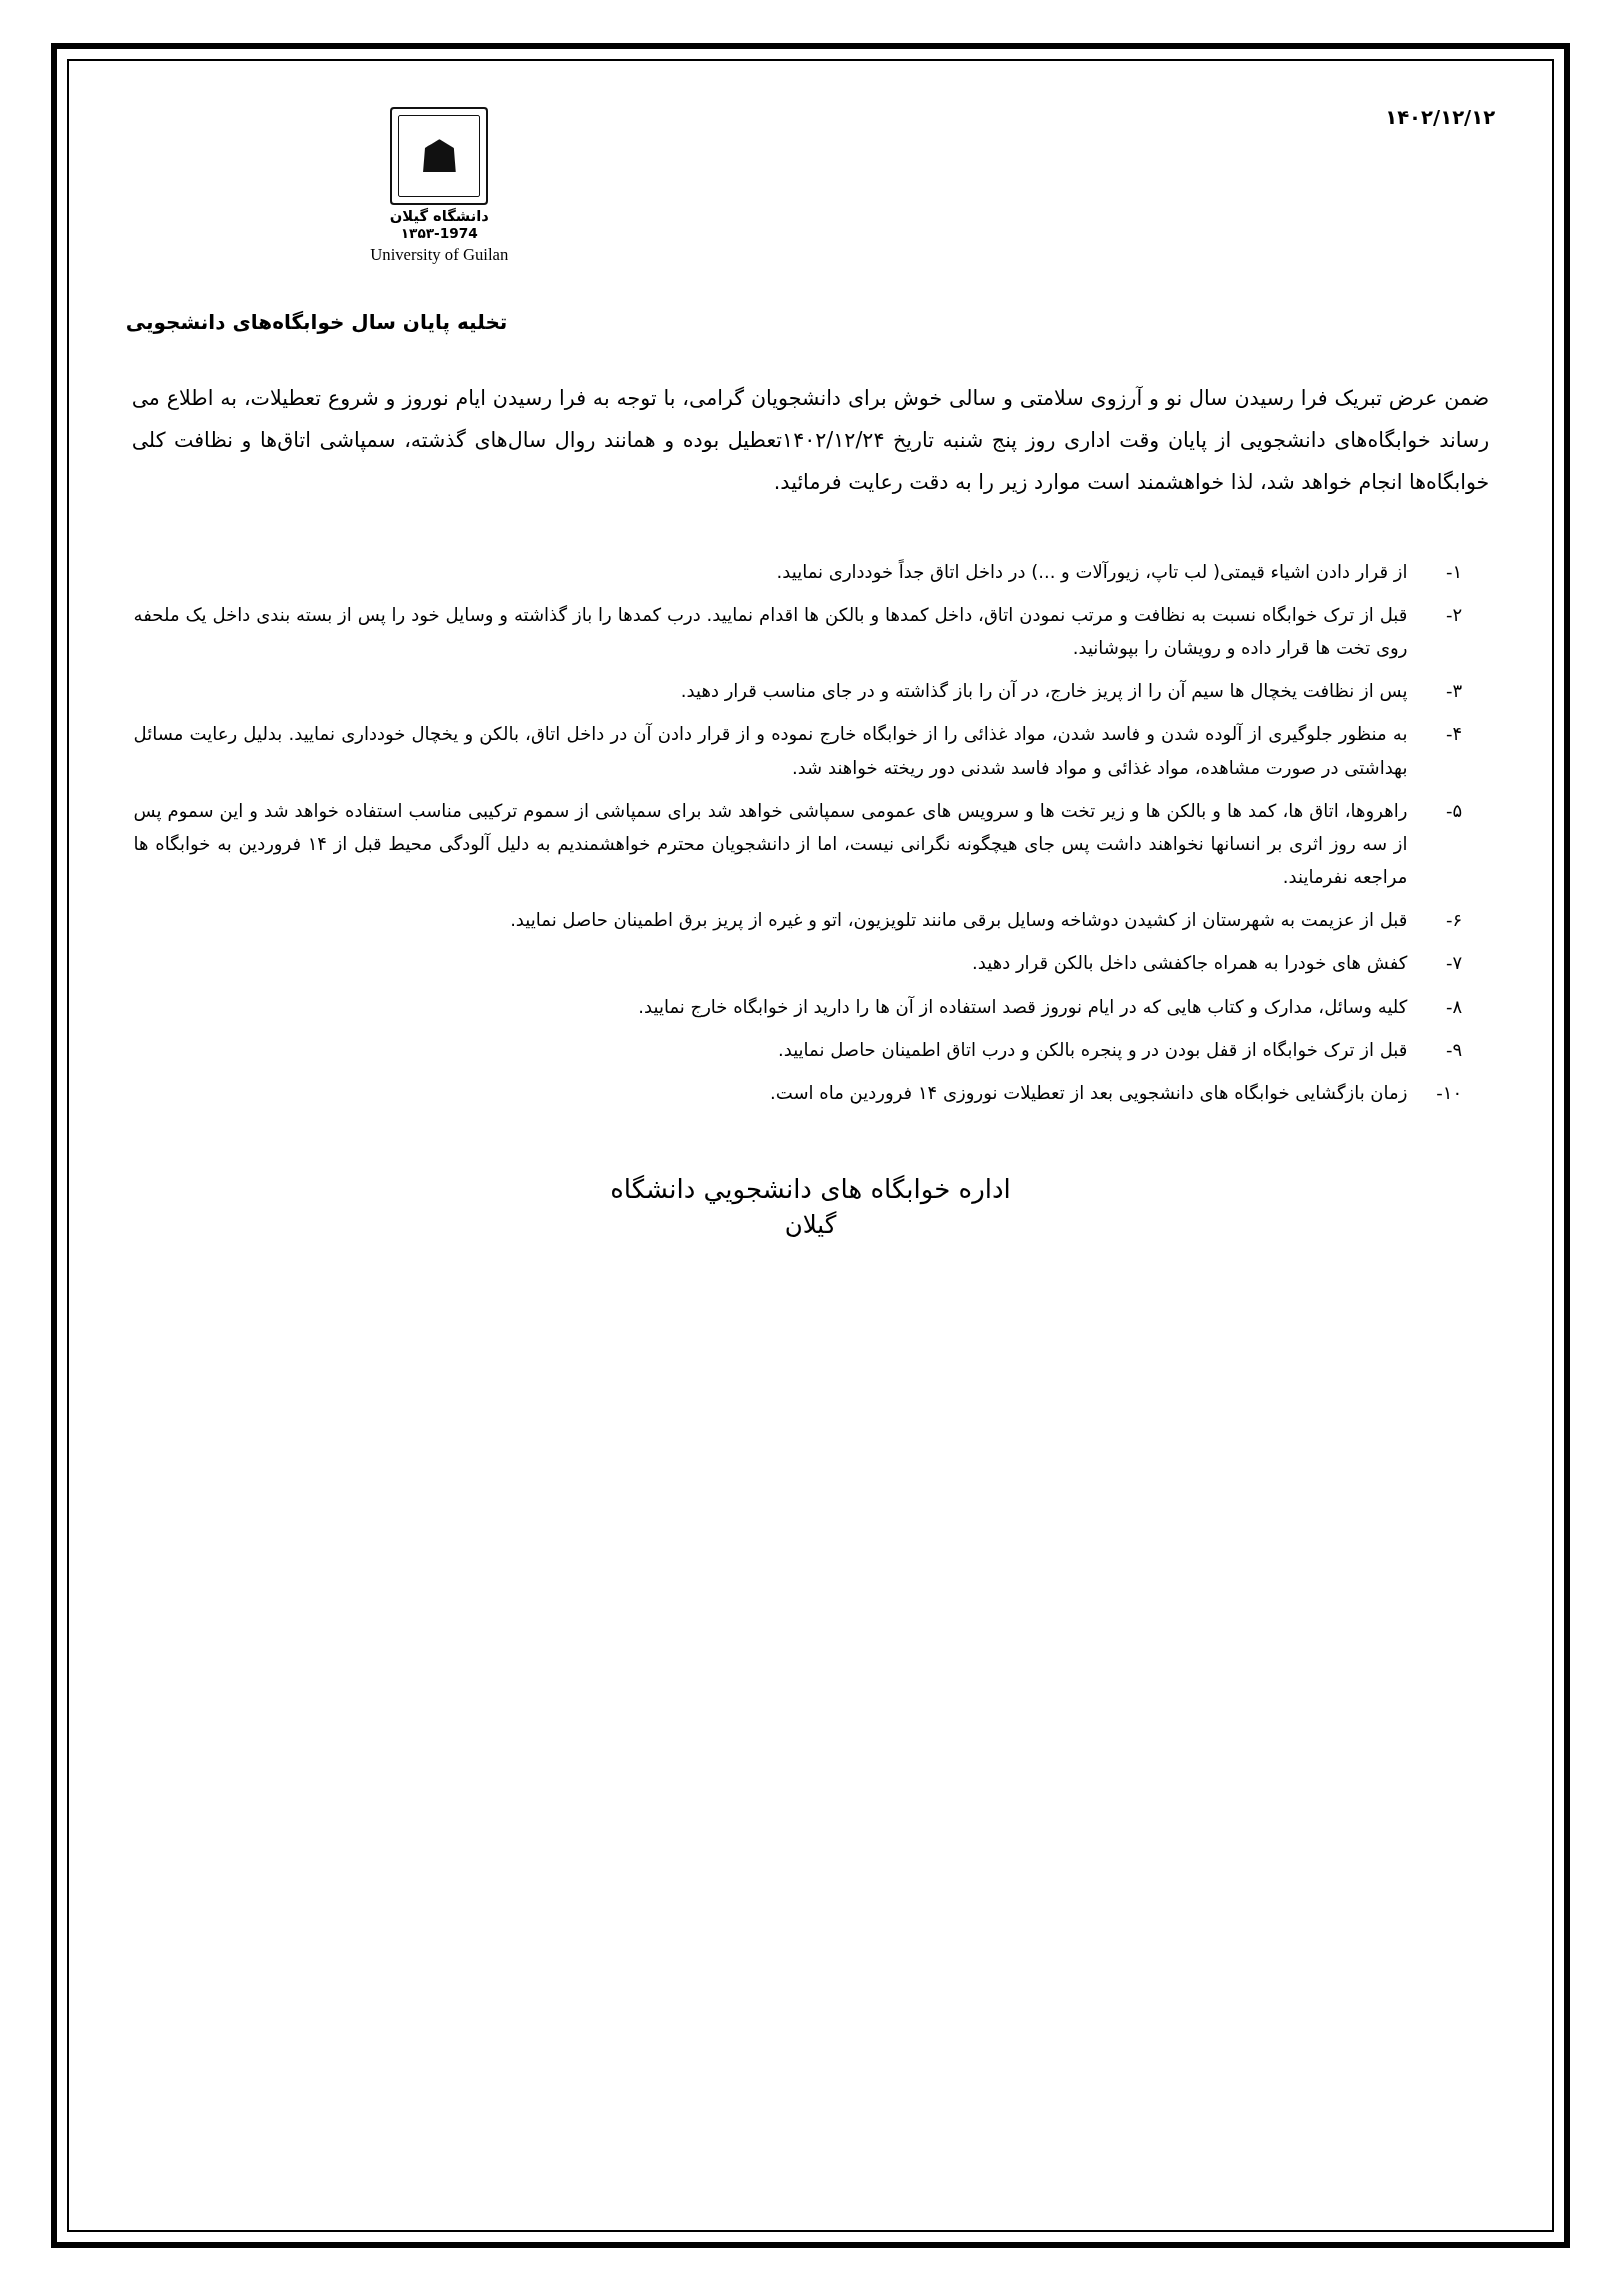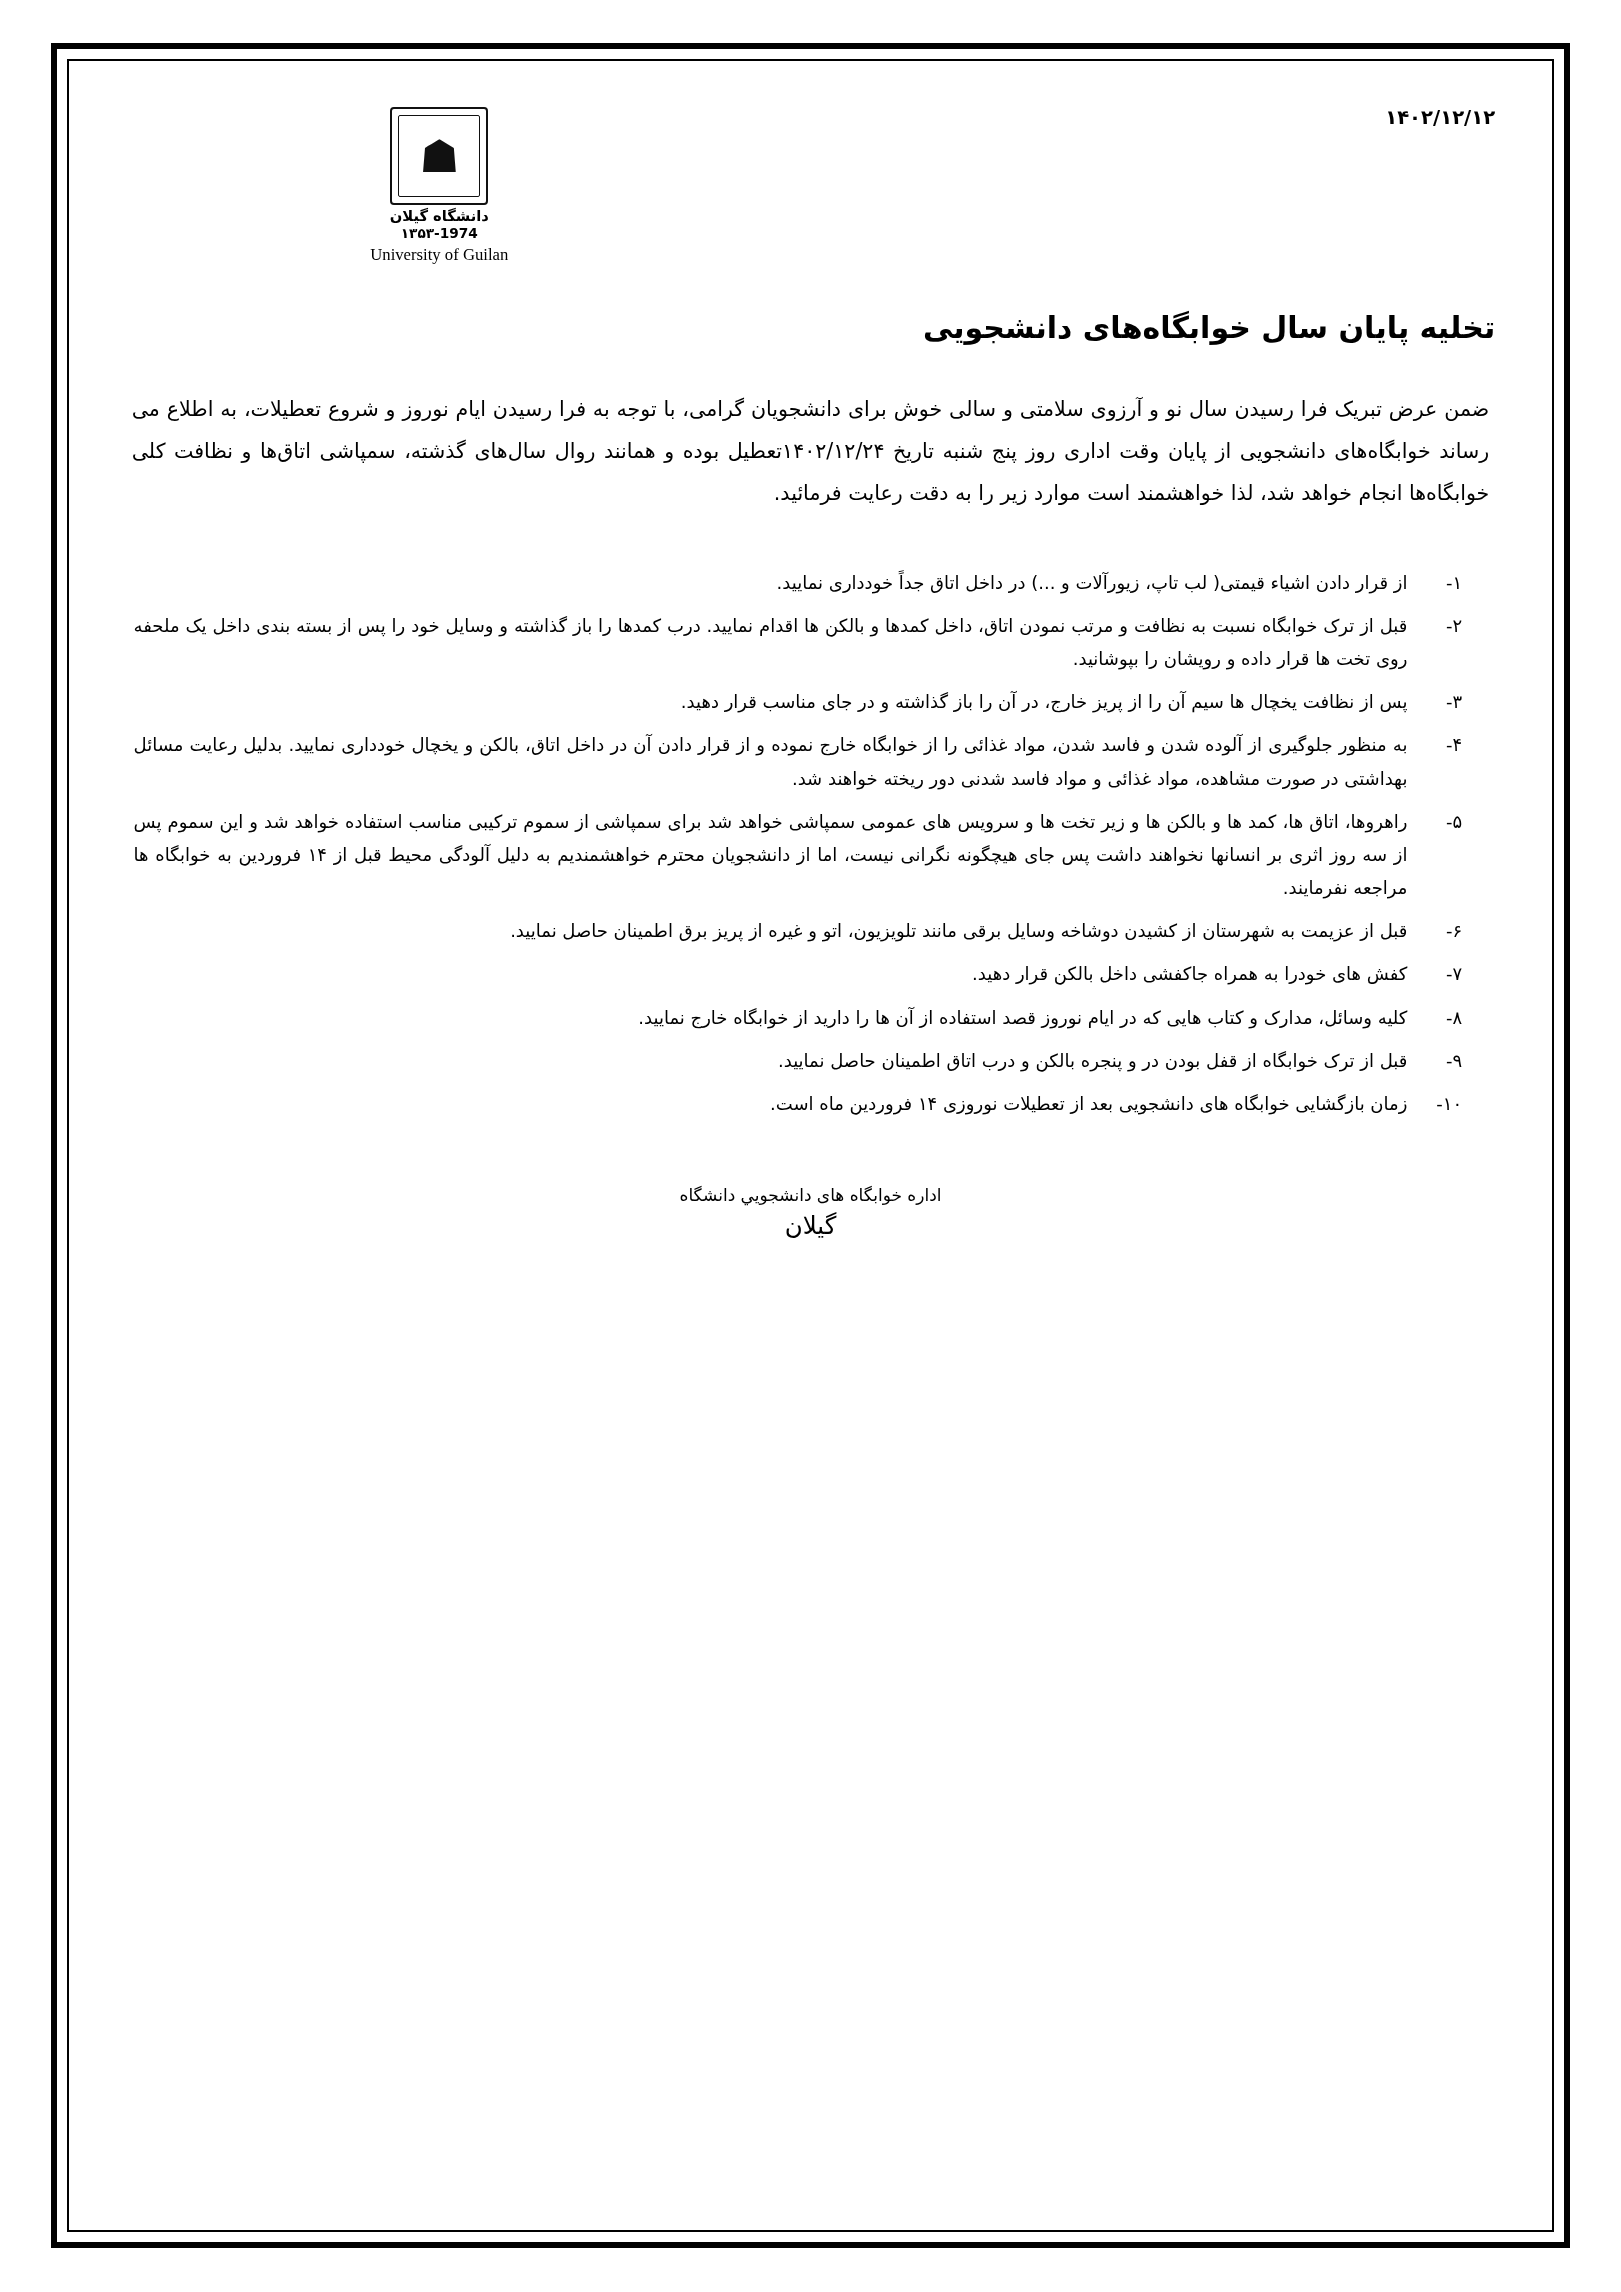--- a/index.html
+++ b/index.html
@@ -103,22 +103,22 @@
     letter-spacing: 1px;
   }
   .logo-en {
     font-size: 16.7px;
     margin-top: 3.9px;
     direction: ltr;
     font-family: "Liberation Serif", serif;
   }
 
   h1.doc-title {
-    text-align: right;
-    font-size: 30px;
+    text-align: left;
+    font-size: 20px;
     font-weight: bold;
     margin: 45px 0 0 0;
     letter-spacing: 0.2px;
   }
 
   .intro {
     margin: 43px 5.9px 0 5.9px;
     font-size: 20.6px;
     font-weight: normal;
     line-height: 2.05;
@@ -158,21 +158,21 @@
   ol.rules > li.single .txt {
     text-align: center;
   }
 
   .signature {
     margin: 65px 0 0 0;
     text-align: center;
     direction: rtl;
   }
   .signature .line1 {
-    font-size: 17px;
+    font-size: 26px;
     letter-spacing: 6.9px;
     font-weight: normal;
   }
   .signature .line2 {
     font-size: 24.5px;
     letter-spacing: 6.9px;
     margin-top: 5.9px;
   }
 </style>
 </head>

